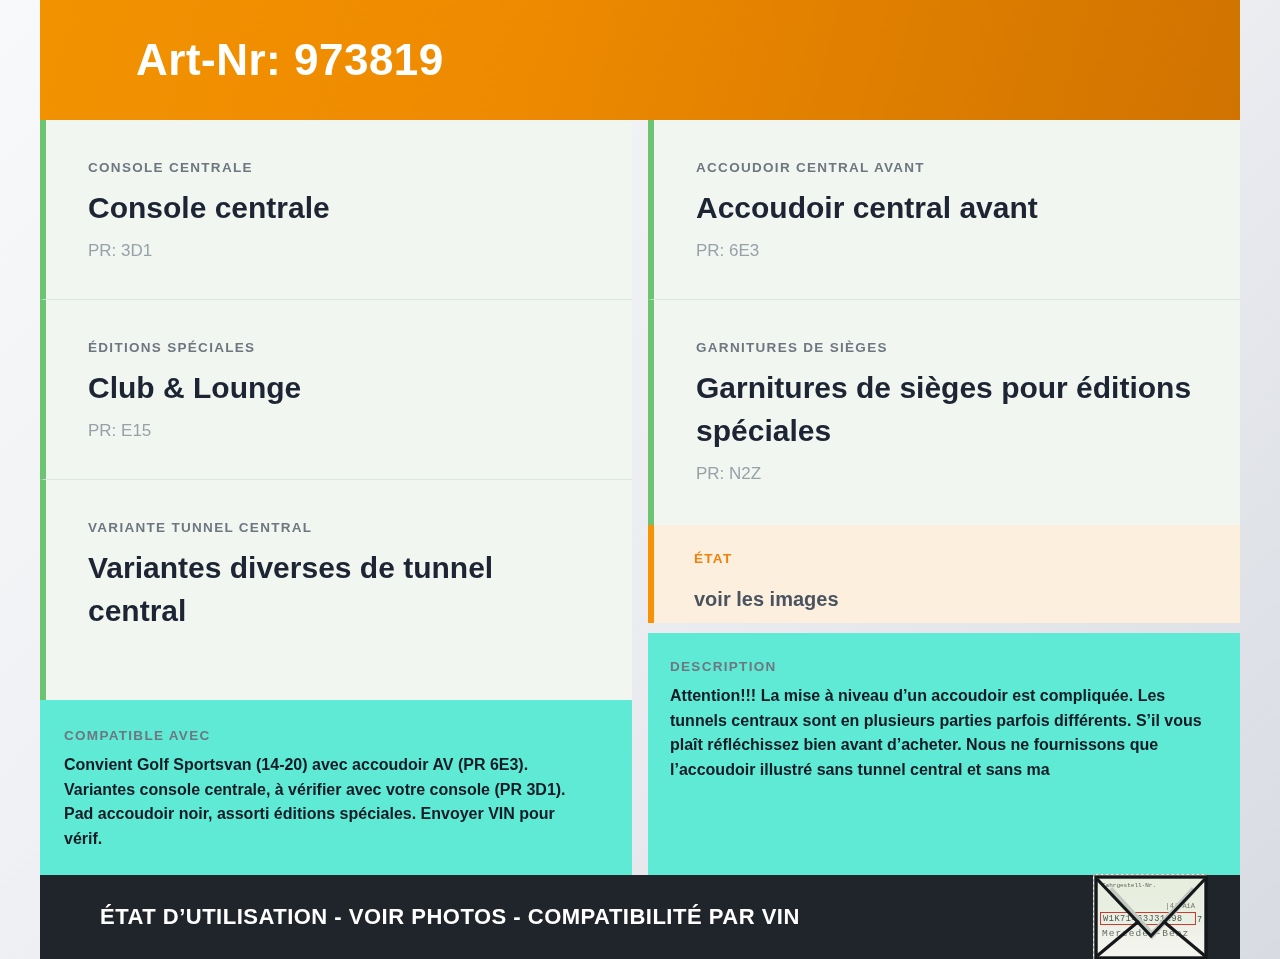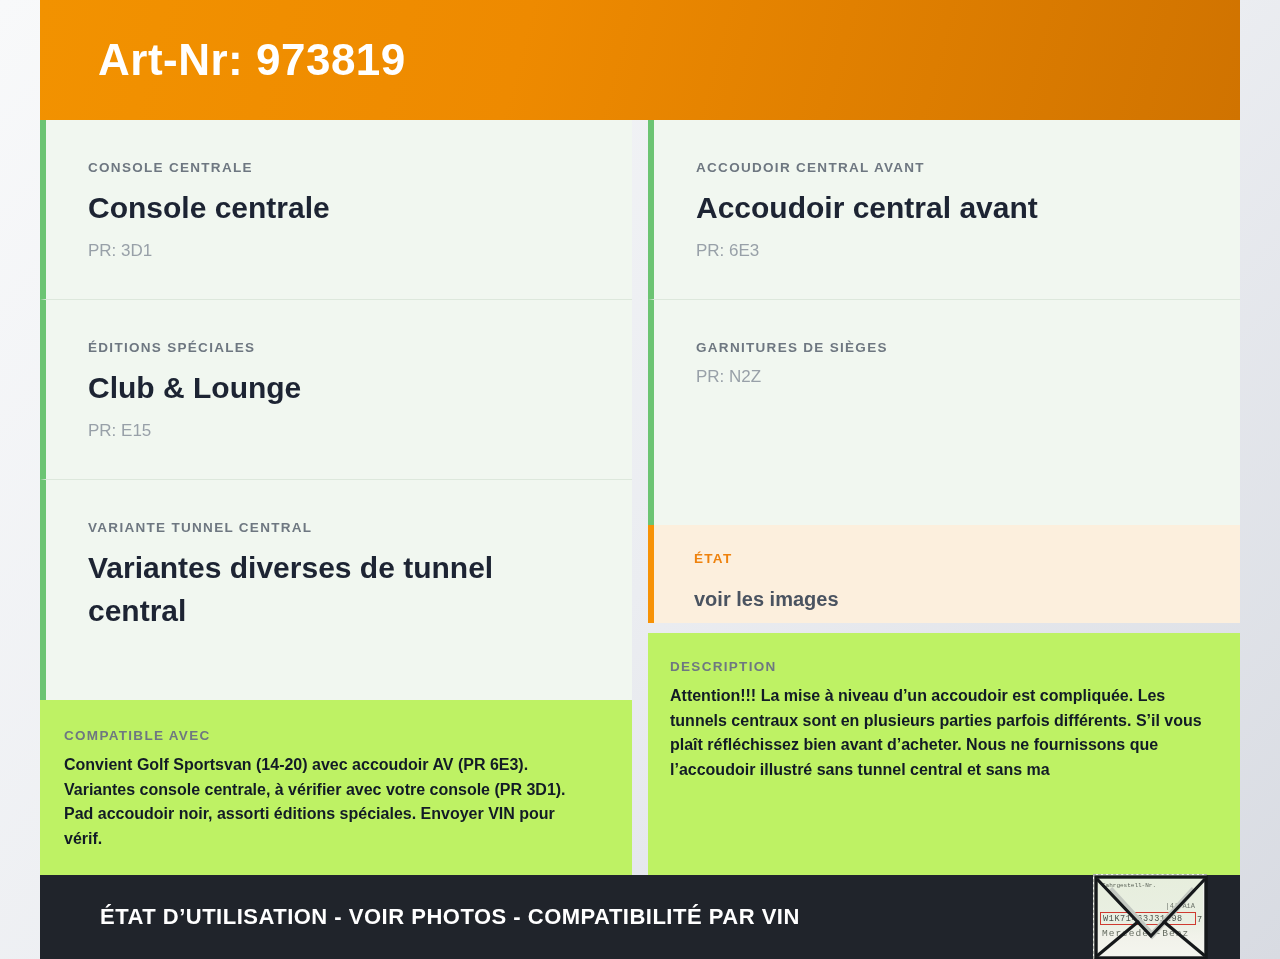--- a/index.html
+++ b/index.html
@@ -8,21 +8,21 @@
     font-family:"Liberation Sans", sans-serif;
     background:linear-gradient(135deg,#f8f9fa 0%,#ebedf1 55%,#d8dbe2 100%);
     position:relative;
   }
   .content { position:absolute; left:40px; top:0; width:1200px; }
 
   
   .hero {
     height:120px;
     background:linear-gradient(105deg,#f29200 0%,#ee8a00 40%,#d07300 100%);
-    display:flex; align-items:center; padding-left:58px;
+    display:flex; align-items:center; padding-left:96px;
   }
   .hero h1 { color:#ffffff; font-size:44px; font-weight:bold; letter-spacing:0.5px; }
 
   
   .grid { display:flex; gap:16px; }
   .col { width:597px; display:flex; flex-direction:column; }
 
   .card {
     background:#f1f7f0;
     border-left:6px solid #6cc473;
@@ -41,21 +41,21 @@
 
   .etat-card {
     height:98px; background:#fcefdd; border-left:6px solid #f79206;
     padding:26px 20px 0 40px;
   }
   .etat-card .kicker { color:#ee820d; }
   .etat-card .value { color:#4a5360; font-size:20px; font-weight:bold; margin-top:22px; }
 
   .spacer10 { height:10px; }
 
-  .white-sec { background:#bef264; }
+  .white-sec { background:#5eead4; }
   .compat-sec { height:175px; padding:28px 38px 0 24px; }
   .desc-sec   { height:245px; padding:26px 28px 0 22px; }
   .sec-text {
     color:#121b26; font-size:16px; font-weight:bold; line-height:24.5px; margin-top:10px;
   }
 
   
   .footer {
     position:absolute; left:40px; top:875px; width:1200px; height:84px;
     background:#20242b; display:flex; align-items:center; padding-left:60px;
@@ -123,20 +123,21 @@
     </div>
 
     <div class="col">
       <div class="card divided h180">
         <div class="kicker">ACCOUDOIR CENTRAL AVANT</div>
         <div class="title">Accoudoir central avant</div>
         <div class="pr">PR: 6E3</div>
       </div>
       <div class="card h225">
         <div class="kicker">GARNITURES DE SIÈGES</div>
+        <div class="title">Garnitures de sièges pour éditions spéciales</div>
         <div class="pr">PR: N2Z</div>
       </div>
       <div class="etat-card">
         <div class="kicker">ÉTAT</div>
         <div class="value">voir les images</div>
       </div>
       <div class="spacer10"></div>
       <div class="white-sec desc-sec">
         <div class="kicker">DESCRIPTION</div>
         <div class="sec-text">Attention!!! La mise à niveau d’un accoudoir est compliquée. Les tunnels centraux sont en plusieurs parties parfois différents. S’il vous plaît réfléchissez bien avant d’acheter. Nous ne fournissons que l’accoudoir illustré sans tunnel central et sans ma</div>

